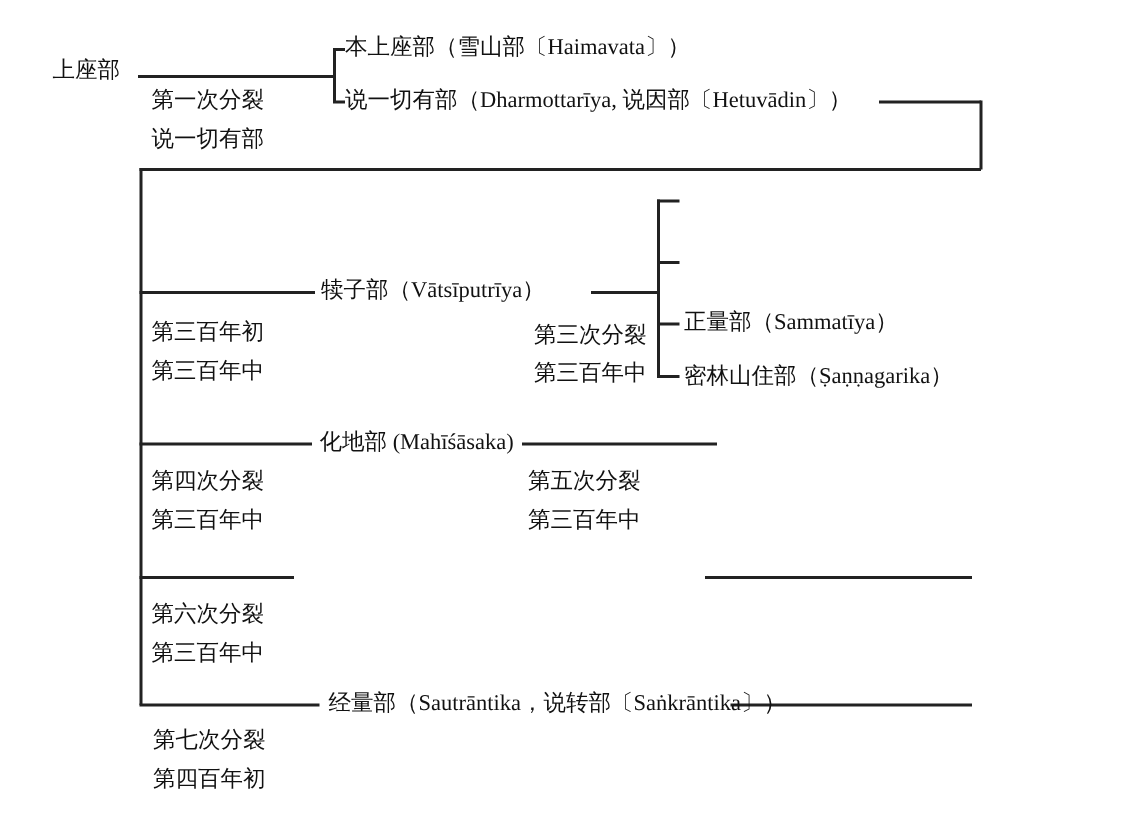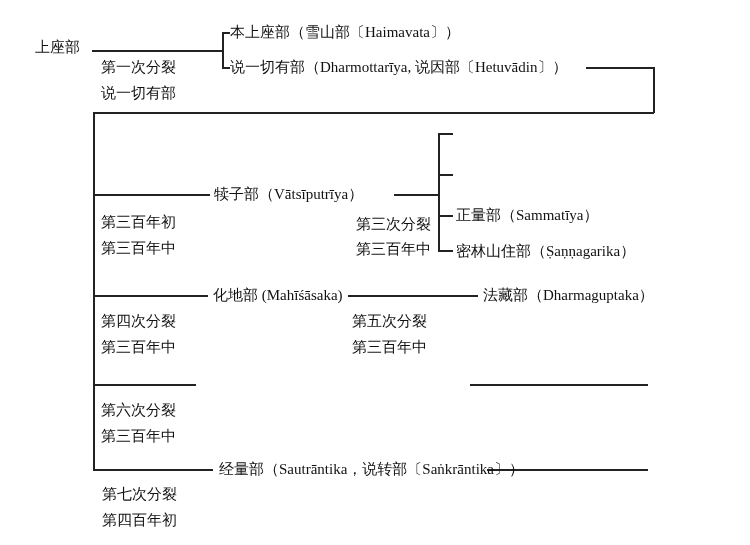--- a/index.html
+++ b/index.html
@@ -80,21 +80,20 @@
   <div class="lbl" style="left:101px;top:222px">第三百年初</div>
   <div class="lbl" style="left:101px;top:248px">第三百年中</div>
 
   <div class="lbl" style="left:356px;top:224px">第三次分裂</div>
   <div class="lbl" style="left:356px;top:249px">第三百年中</div>
 
   <div class="lbl" style="left:456px;top:215px">正量部（Sammatīya）</div>
   <div class="lbl" style="left:456px;top:251px">密林山住部（Ṣaṇṇagarika）</div>
 
   <div class="lbl" style="left:213px;top:295px">化地部 (Mahīśāsaka)</div>
-  <div class="lbl" style="left:483px;top:295px">法藏部（Dharmaguptaka）</div>
 
   <div class="lbl" style="left:101px;top:321px">第四次分裂</div>
   <div class="lbl" style="left:101px;top:347px">第三百年中</div>
 
   <div class="lbl" style="left:352px;top:321px">第五次分裂</div>
   <div class="lbl" style="left:352px;top:347px">第三百年中</div>
 
 
   <div class="lbl" style="left:101px;top:410px">第六次分裂</div>
   <div class="lbl" style="left:101px;top:436px">第三百年中</div>

